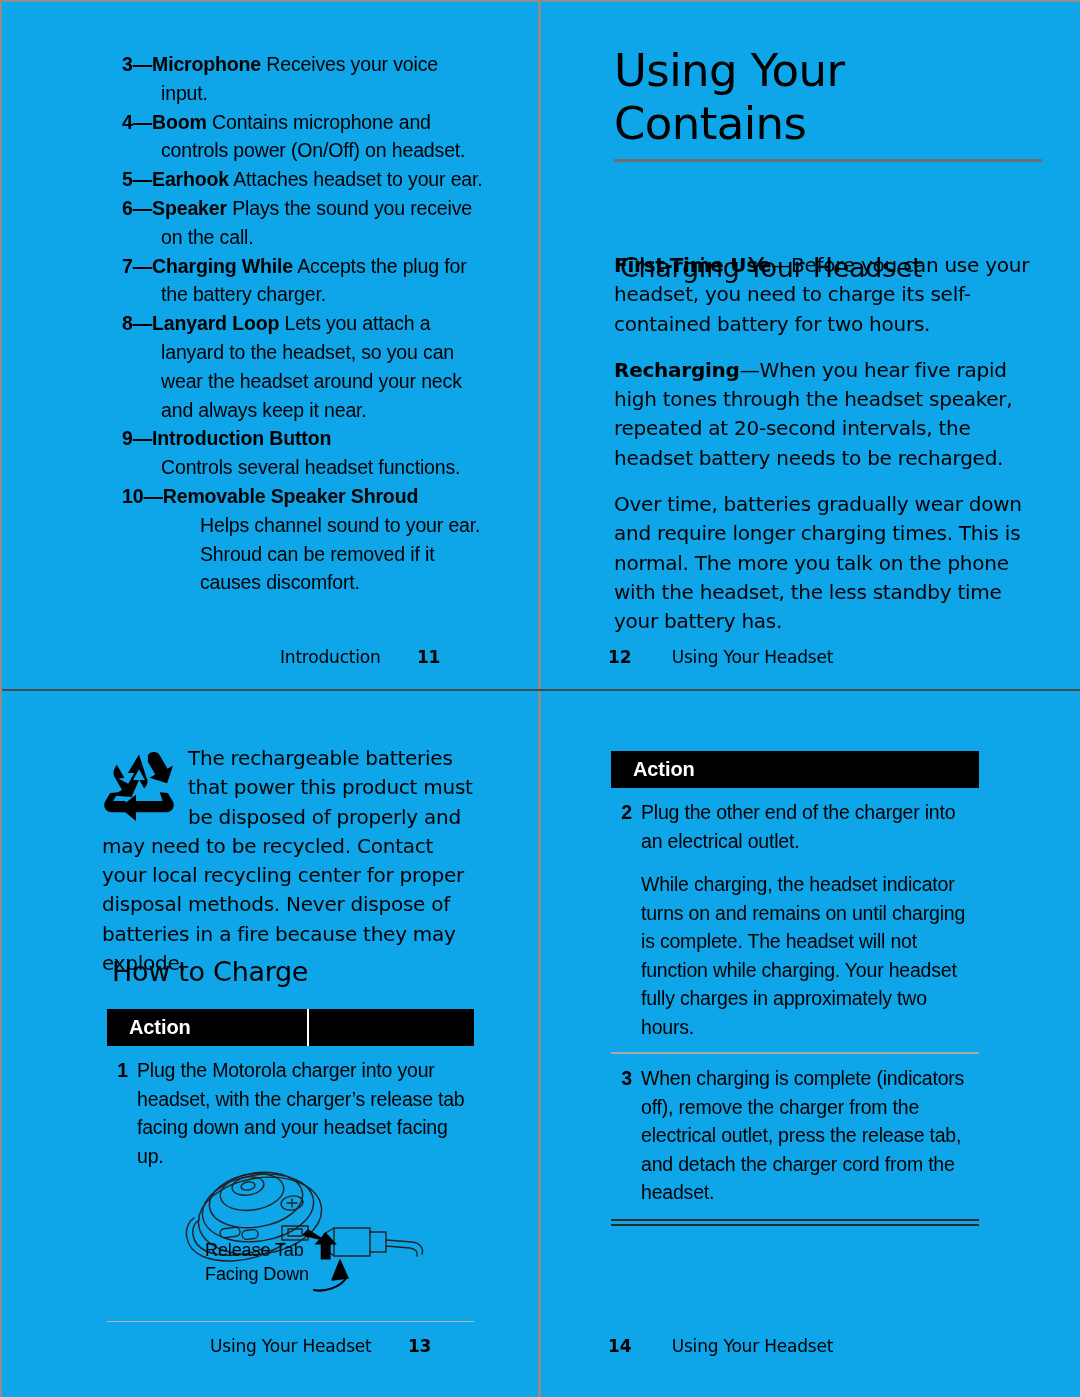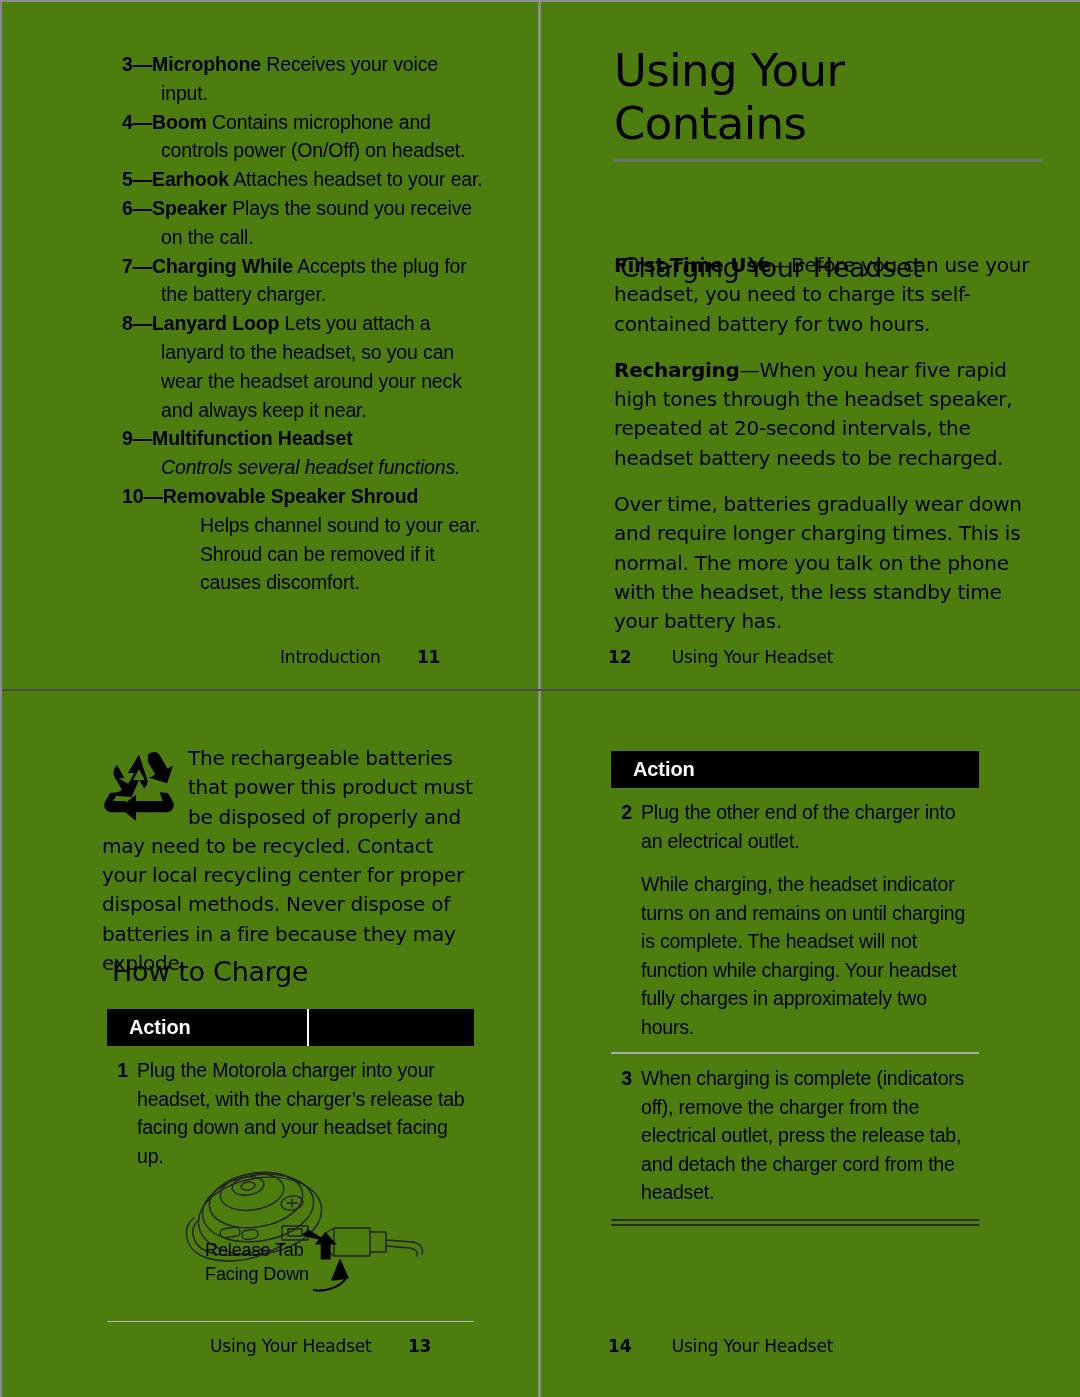--- a/index.html
+++ b/index.html
@@ -8,21 +8,21 @@
     background: #ffffff;
   }
   body {
     font-family: "Liberation Sans", sans-serif;
     color: #000;
   }
   #page {
     position: relative;
     width: 1080px;
     height: 1397px;
-    background: #4d7c0f;
+    background: #0ea5e9;
     box-sizing: border-box;
     border-left: 2px solid #8d8d8d;
     border-top: 2px solid #8d8d8d;
     overflow: hidden;
   }
   
   .vdivider {
     position: absolute;
     left: 536px;
     top: 0;
@@ -212,22 +212,22 @@
         <span class="lead"><span>7</span><span>—</span><span>Charging While</span></span>
         <span>Accepts the plug for the battery charger.</span>
       </div>
 
       <div class="entry">
         <span class="lead"><span>8</span><span>—</span><span>Lanyard Loop</span></span>
         <span>Lets you attach a lanyard to the headset, so you can wear the headset around your neck and always keep it near.</span>
       </div>
 
       <div class="entry">
-        <span class="lead"><span>9</span><span>—</span><span>Multifunction Headset</span></span><br>
-        <span style="display:inline-block; padding-left:39px;font-style:italic;">Controls several headset functions.</span>
+        <span class="lead"><span>9</span><span>—</span><span>Introduction Button</span></span><br>
+        <span style="display:inline-block; padding-left:39px;">Controls several headset functions.</span>
       </div>
 
       <div class="entry">
         <span class="lead"><span>10</span><span>—</span><span>Removable Speaker Shroud</span></span><br>
         <span style="display:inline-block; padding-left:39px; text-indent:0;">Helps channel sound to your ear. Shroud can be removed if it causes discomfort.</span>
       </div>
 
     </div>
 
     <div class="footer" style="left:278px; top:645px;">

